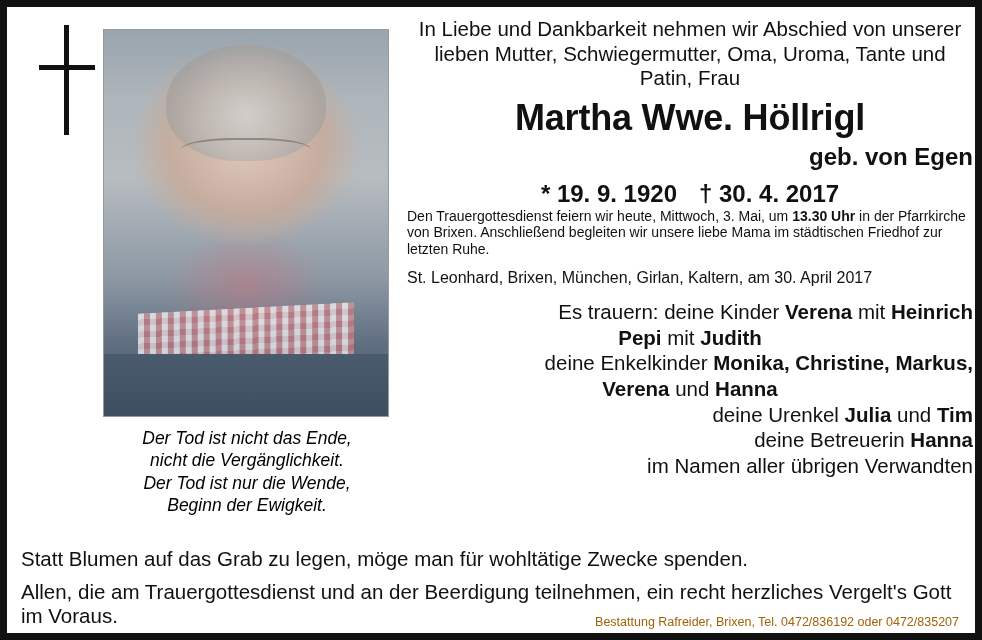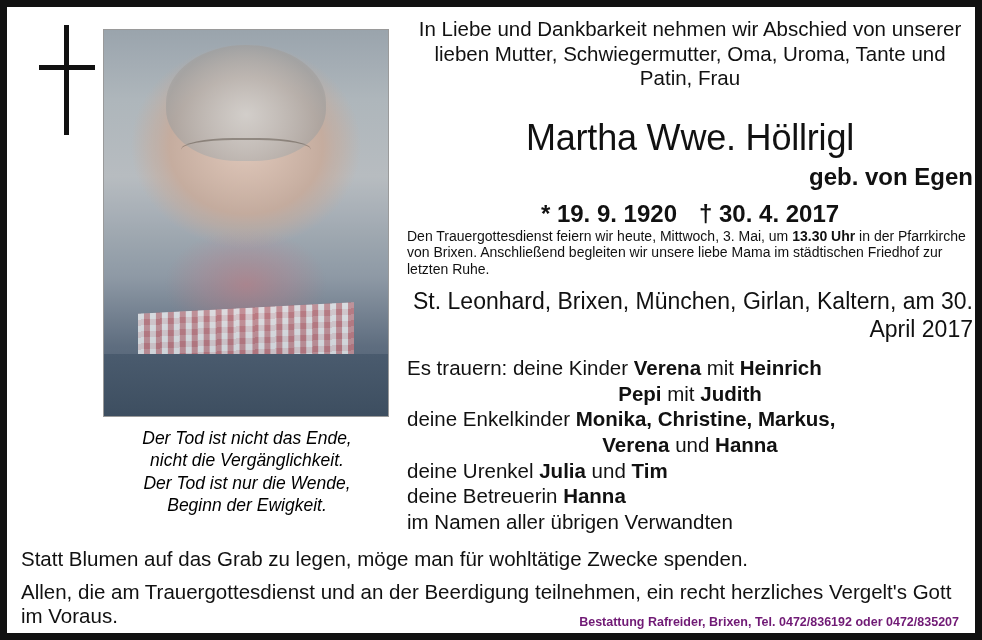--- a/index.html
+++ b/index.html
@@ -139,24 +139,24 @@
     width: 566px;
   }
 
   .lead {
     font-size: 20.5px;
     line-height: 1.2;
     text-align: center;
   }
 
   .name {
-    margin-top: 28px;
+    margin-top: 8px;
     text-align: center;
     font-size: 36px;
-    font-weight: normal;
+    font-weight: bold;
     letter-spacing: -0.2px;
     line-height: 1.05;
   }
   .maiden {
     margin-top: 6px;
     text-align: right;
     font-size: 24px;
     font-weight: bold;
   }
   .dates {
@@ -172,55 +172,54 @@
 
   .service {
     font-size: 14px;
     line-height: 1.2;
     text-align: left;
   }
   .service b { font-weight: bold; }
 
   .places {
     margin-top: 10px;
-    font-size: 23px;
-    line-height: 1.2;
-    text-align: right;
+    font-size: 16px;
+    line-height: 1.2;
+    text-align: left;
   }
 
   .mourners {
     margin-top: 12px;
     font-size: 20.5px;
     line-height: 1.25;
   }
   .mourners .row { display: block; }
-  .mourners .r-left { text-align: left; }
+  .mourners .r-left { text-align: right; margin-left: 32px; }
   .mourners .r-center { text-align: center; }
   .mourners b { font-weight: bold; }
 
   
   .bottom {
     position: absolute;
     left: 14px;
     right: 14px;
     top: 540px;
     font-size: 20.5px;
     line-height: 1.2;
     text-align: left;
   }
   .bottom .line2 { margin-top: 8px; }
 
   .undertaker {
     position: absolute;
     right: 16px;
     bottom: 4px;
     font-size: 12.5px;
-    color: #701a75;
-    text-align: left;
-    font-weight: bold;
+    color: #a16207;
+    text-align: left;
   }
 </style>
 </head>
 <body>
 
 <div class="obituary">
   <div class="inner">
 
     <div class="cross">
       <div class="v"></div>

